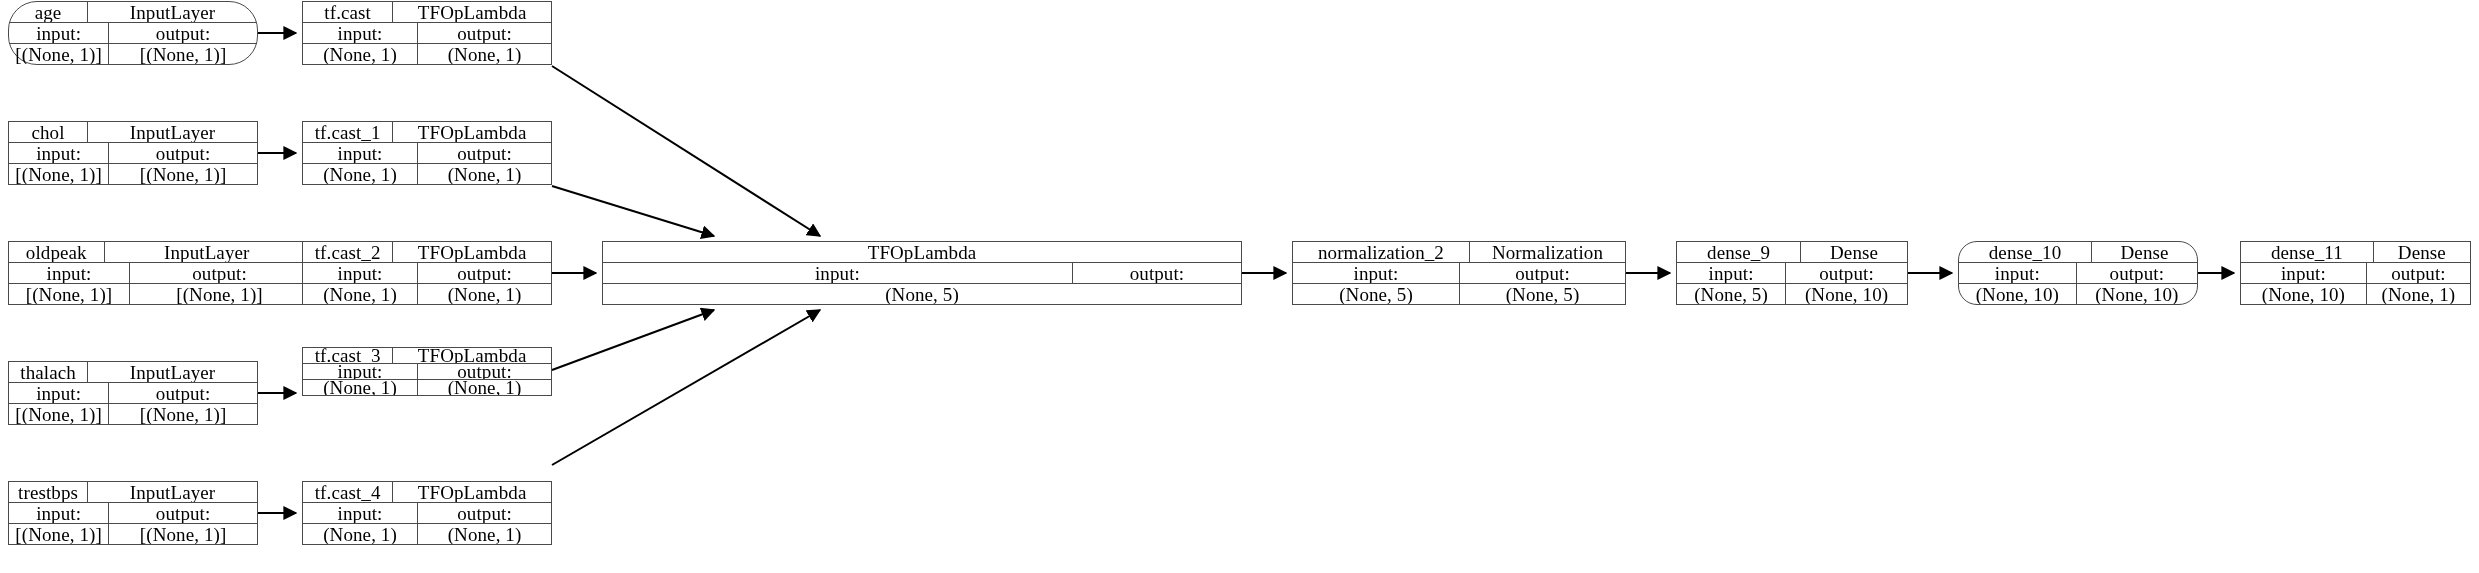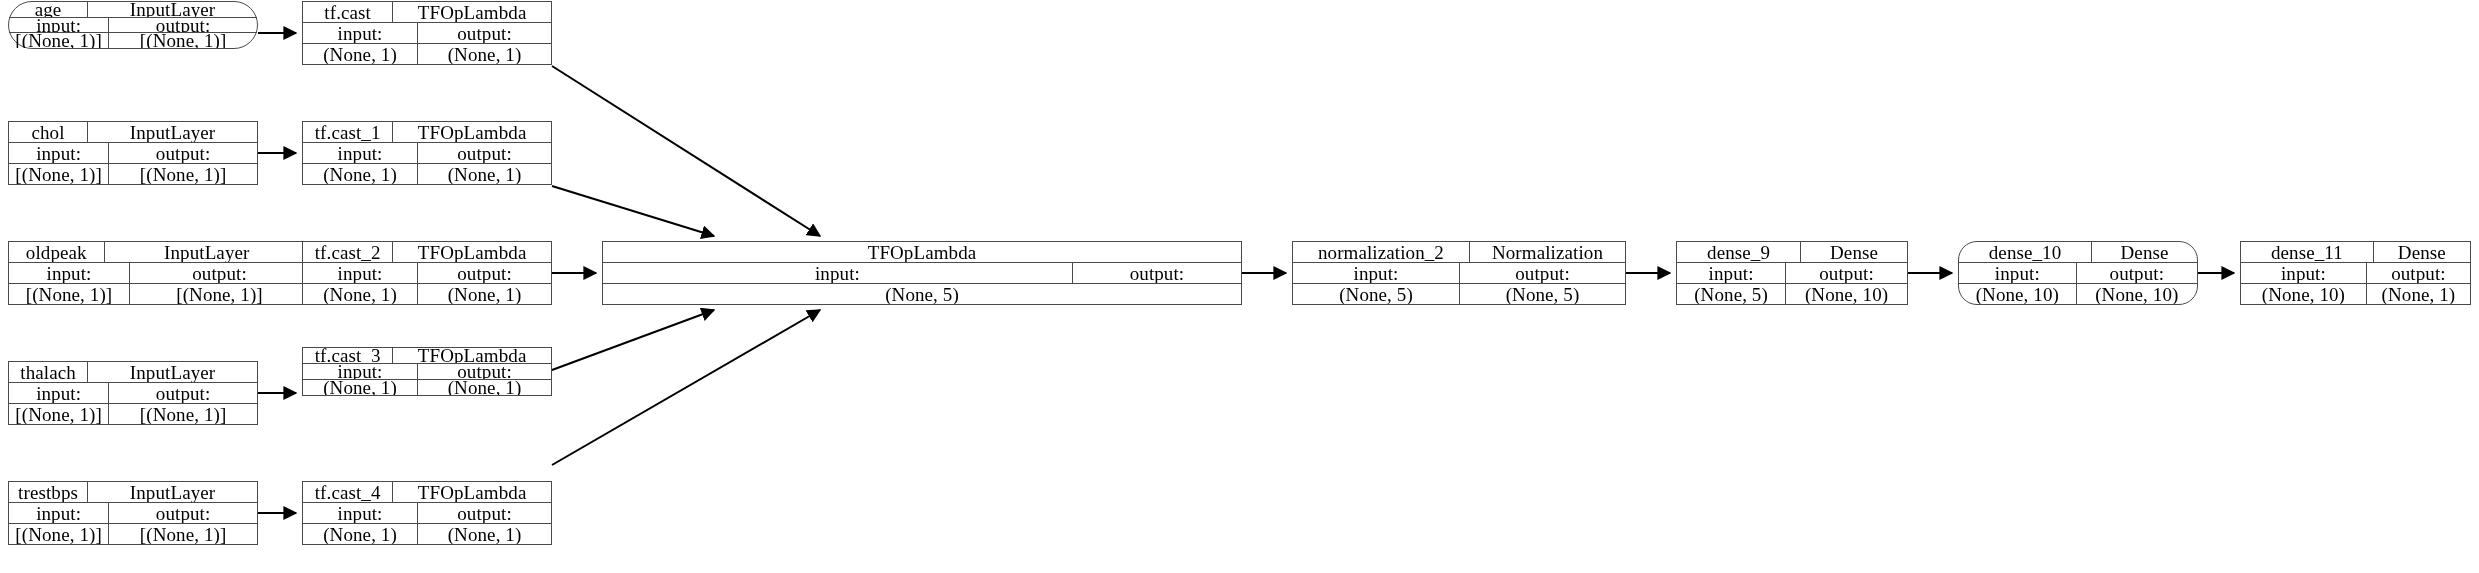--- a/index.html
+++ b/index.html
@@ -64,21 +64,21 @@
         <line x1="552" y1="273" x2="596" y2="273" stroke="#000000" stroke-width="2" marker-end="url(#arrow)"></line>
         <line x1="552" y1="370" x2="714" y2="310" stroke="#000000" stroke-width="2" marker-end="url(#arrow)"></line>
         <line x1="552" y1="465" x2="820" y2="310" stroke="#000000" stroke-width="2" marker-end="url(#arrow)"></line>
         <line x1="1242" y1="273" x2="1286" y2="273" stroke="#000000" stroke-width="2" marker-end="url(#arrow)"></line>
         <line x1="1626" y1="273" x2="1670" y2="273" stroke="#000000" stroke-width="2" marker-end="url(#arrow)"></line>
         <line x1="1908" y1="273" x2="1952" y2="273" stroke="#000000" stroke-width="2" marker-end="url(#arrow)"></line>
         <line x1="2198" y1="273" x2="2234" y2="273" stroke="#000000" stroke-width="2" marker-end="url(#arrow)"></line>
       </g>
   </svg>
   <div id="node-layer">
-      <div class="node" style="left: 8px; top: 1px; width: 250px; height: 48px; border-color: rgb(74, 74, 74); border-radius: 29px;">
+      <div class="node" style="left: 8px; top: 1px; width: 250px; height: 64px; border-color: rgb(74, 74, 74); border-radius: 29px;">
         <div class="row">
           <div class="cell" style="flex:0 0 31.50%">age</div>
           <div class="cell" style="flex:1 1 auto">InputLayer</div>
         </div>
         <div class="row">
           <div class="cell" style="flex:0 0 40.00%">input:</div>
           <div class="cell" style="flex:1 1 auto">output:</div>
         </div>
         <div class="row">
           <div class="cell" style="flex:0 0 40.00%">[(None, 1)]</div>

